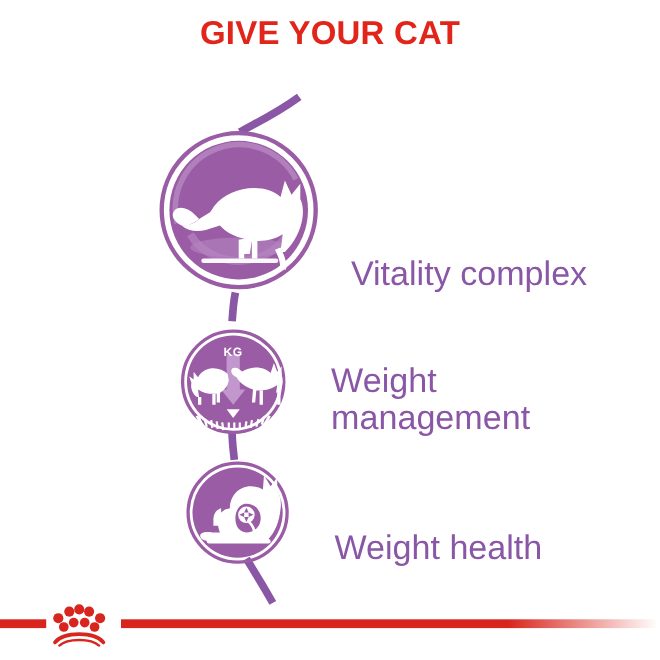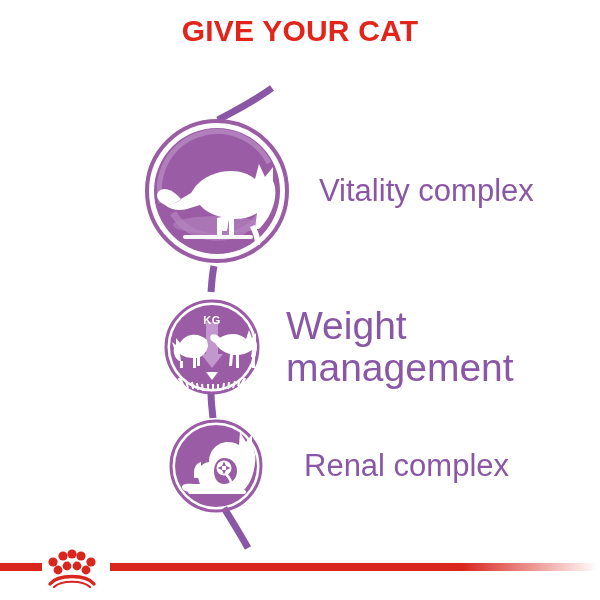--- a/index.html
+++ b/index.html
@@ -48,41 +48,41 @@
     top: 0;
     width: 600px;
     height: 600px;
     pointer-events: none;
   }
 
   
   .benefit-row {
     position: absolute;
     display: flex;
-    align-items: center;
+    align-items: flex-end;
   }
   #row-0 { left: 143px; top: 117px; }
   #row-1 { left: 163px; top: 298px; }
   #row-2 { left: 168px; top: 418px; }
 
   .icon-circle {
     position: relative;
     flex: 0 0 auto;
   }
   .icon-circle svg { display: block; }
 
   .benefit-label {
     color: #8a57a6;
     font-family: "Liberation Sans", sans-serif;
     font-weight: 400;
     line-height: 1.08;
     white-space: pre-line;
   }
   #label-0 { font-size: 31px; margin-left: 28px; }
-  #label-1 { font-size: 39px; margin-left: 25px; }
+  #label-1 { font-size: 31px; margin-left: 40px; }
   #label-2 { font-size: 31px; margin-left: 40px; }
 
   
   .footer {
     position: absolute;
     left: 0;
     bottom: 0;
     width: 600px;
     height: 58px;
   }
@@ -256,21 +256,21 @@
           <g fill="#9a5ca5">
             <path d="M 56 43.5 L 58 48 L 54 48 Z"></path>
             <path d="M 62.5 50 L 58 52 L 58 48 Z"></path>
             <path d="M 56 56.5 L 54 52 L 58 52 Z"></path>
             <path d="M 49.5 50 L 54 48 L 54 52 Z"></path>
           </g>
           <path d="M 58 56 C 62 60 64 64 63 69" fill="none" stroke="#ffffff" stroke-width="2.5" stroke-linecap="round"></path>
         </g>
       </svg>
     </div>
-    <div class="benefit-label" id="label-2">Renal complex</div>
+    <div class="benefit-label" id="label-2">Weight health</div>
   </div>
 
   <div class="footer">
     <div class="bar-left"></div>
     <div class="bar-right"></div>
     <div class="crown">
       <svg width="56" height="42" viewBox="0 0 56 42">
         <g fill="#d8251d">
 
           <circle cx="9" cy="16" r="4.6"></circle>

